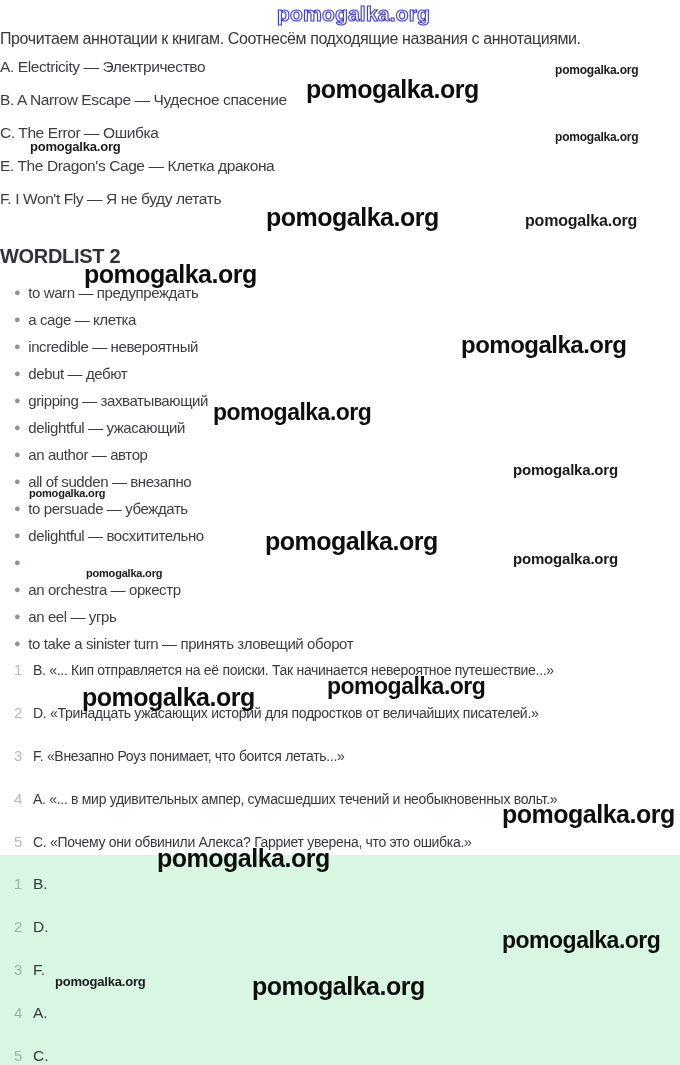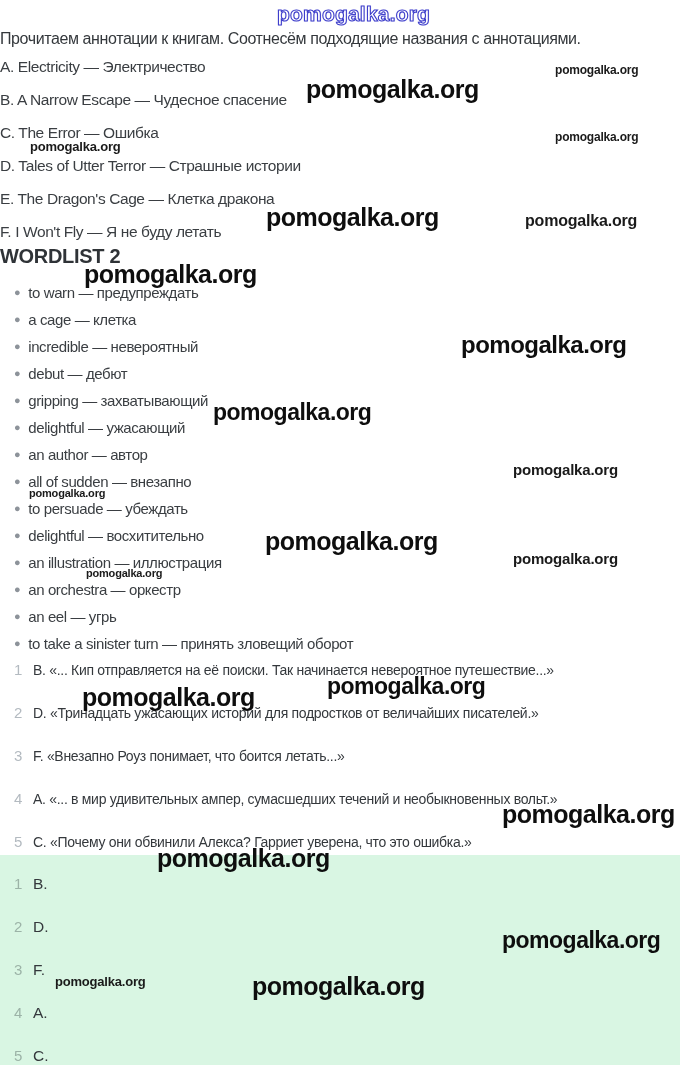--- a/index.html
+++ b/index.html
@@ -121,21 +121,20 @@
 <body>
 
 <div class="page">
 
   <div class="title">Прочитаем аннотации к книгам. Соотнесём подходящие названия с аннотациями.</div>
 
   <div class="books">
     <div class="book-item">A. Electricity — Электричество</div>
     <div class="book-item">B. A Narrow Escape — Чудесное спасение</div>
     <div class="book-item">C. The Error — Ошибка</div>
-    <div class="book-item">D. Tales of Utter Terror — Страшные истории</div>
     <div class="book-item">E. The Dragon's Cage — Клетка дракона</div>
     <div class="book-item">F. I Won't Fly — Я не буду летать</div>
   </div>
 
   <div class="wordlist-heading">WORDLIST 2</div>
 
   <div class="wordlist">
     <div class="word-item">
         <span class="bullet">●</span>
         <span>to warn — предупреждать</span>
@@ -171,21 +170,20 @@
     <div class="word-item">
         <span class="bullet">●</span>
         <span>to persuade — убеждать</span>
       </div>
     <div class="word-item">
         <span class="bullet">●</span>
         <span>delightful — восхитительно</span>
       </div>
     <div class="word-item">
         <span class="bullet">●</span>
-        <span>an illustration — иллюстрация</span>
       </div>
     <div class="word-item">
         <span class="bullet">●</span>
         <span>an orchestra — оркестр</span>
       </div>
     <div class="word-item">
         <span class="bullet">●</span>
         <span>an eel — угрь</span>
       </div>
     <div class="word-item">

